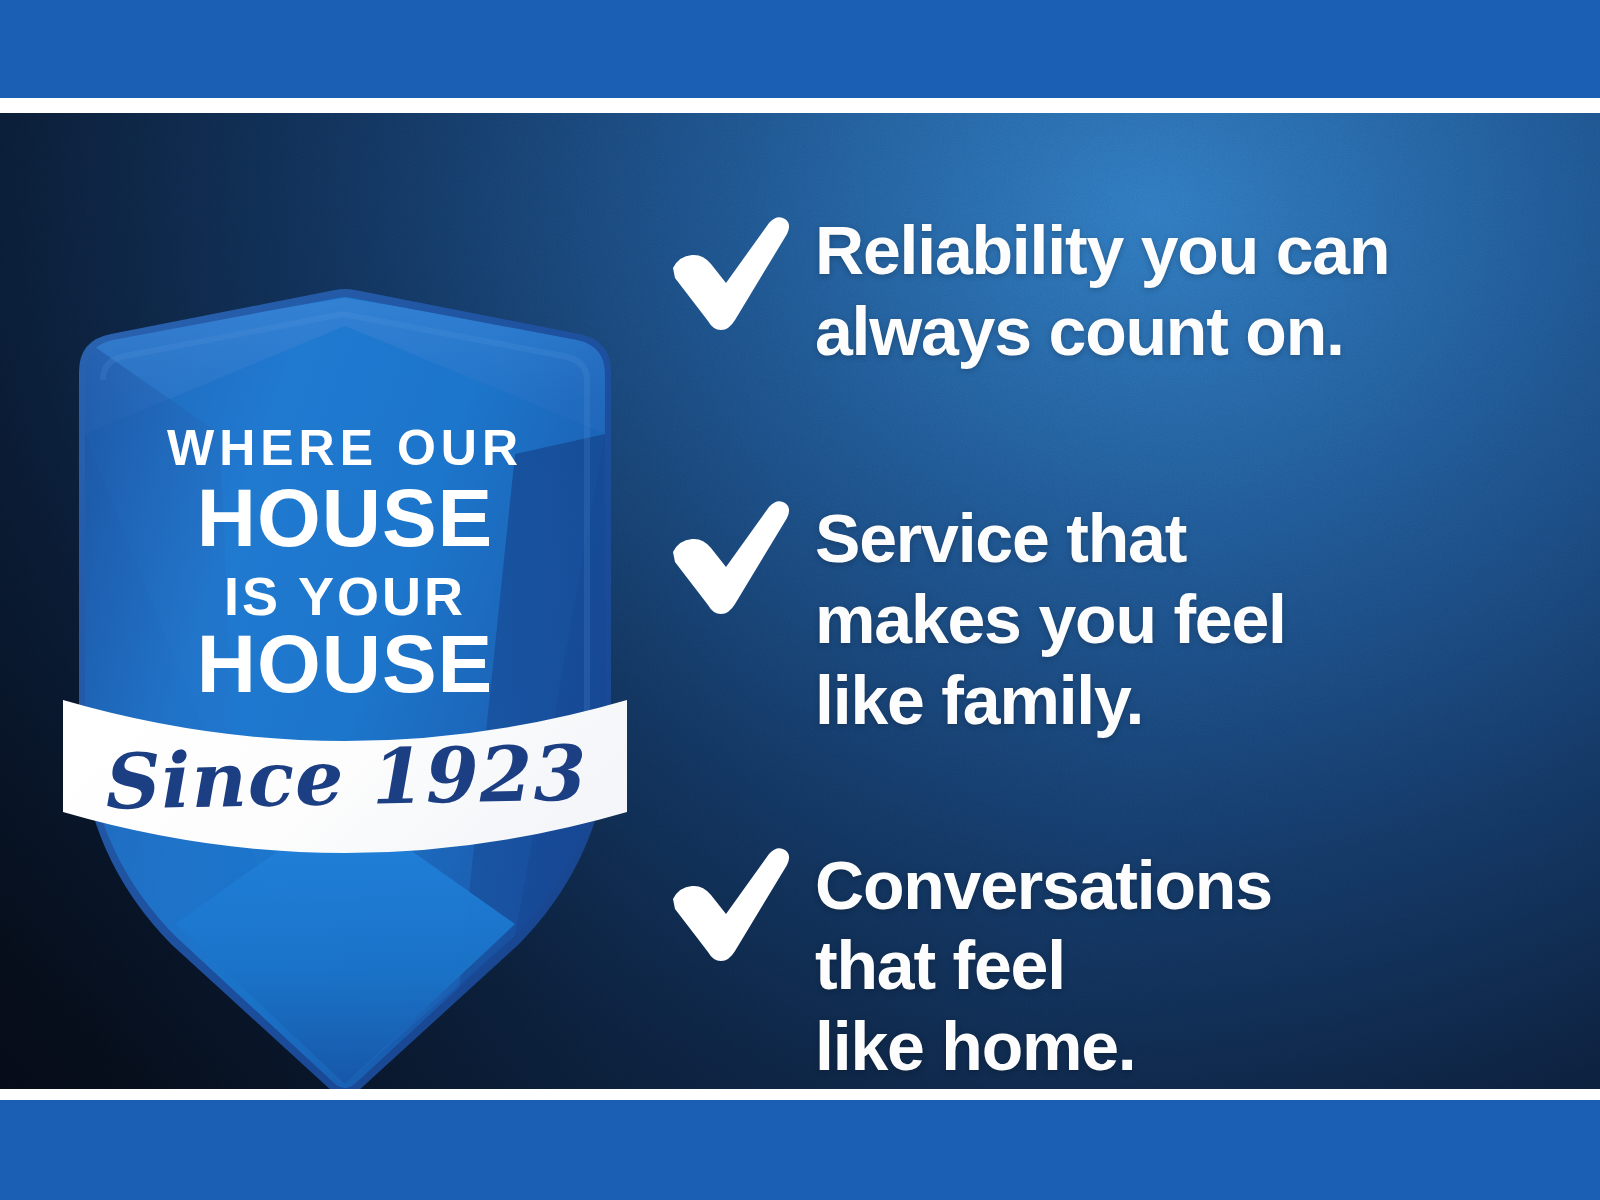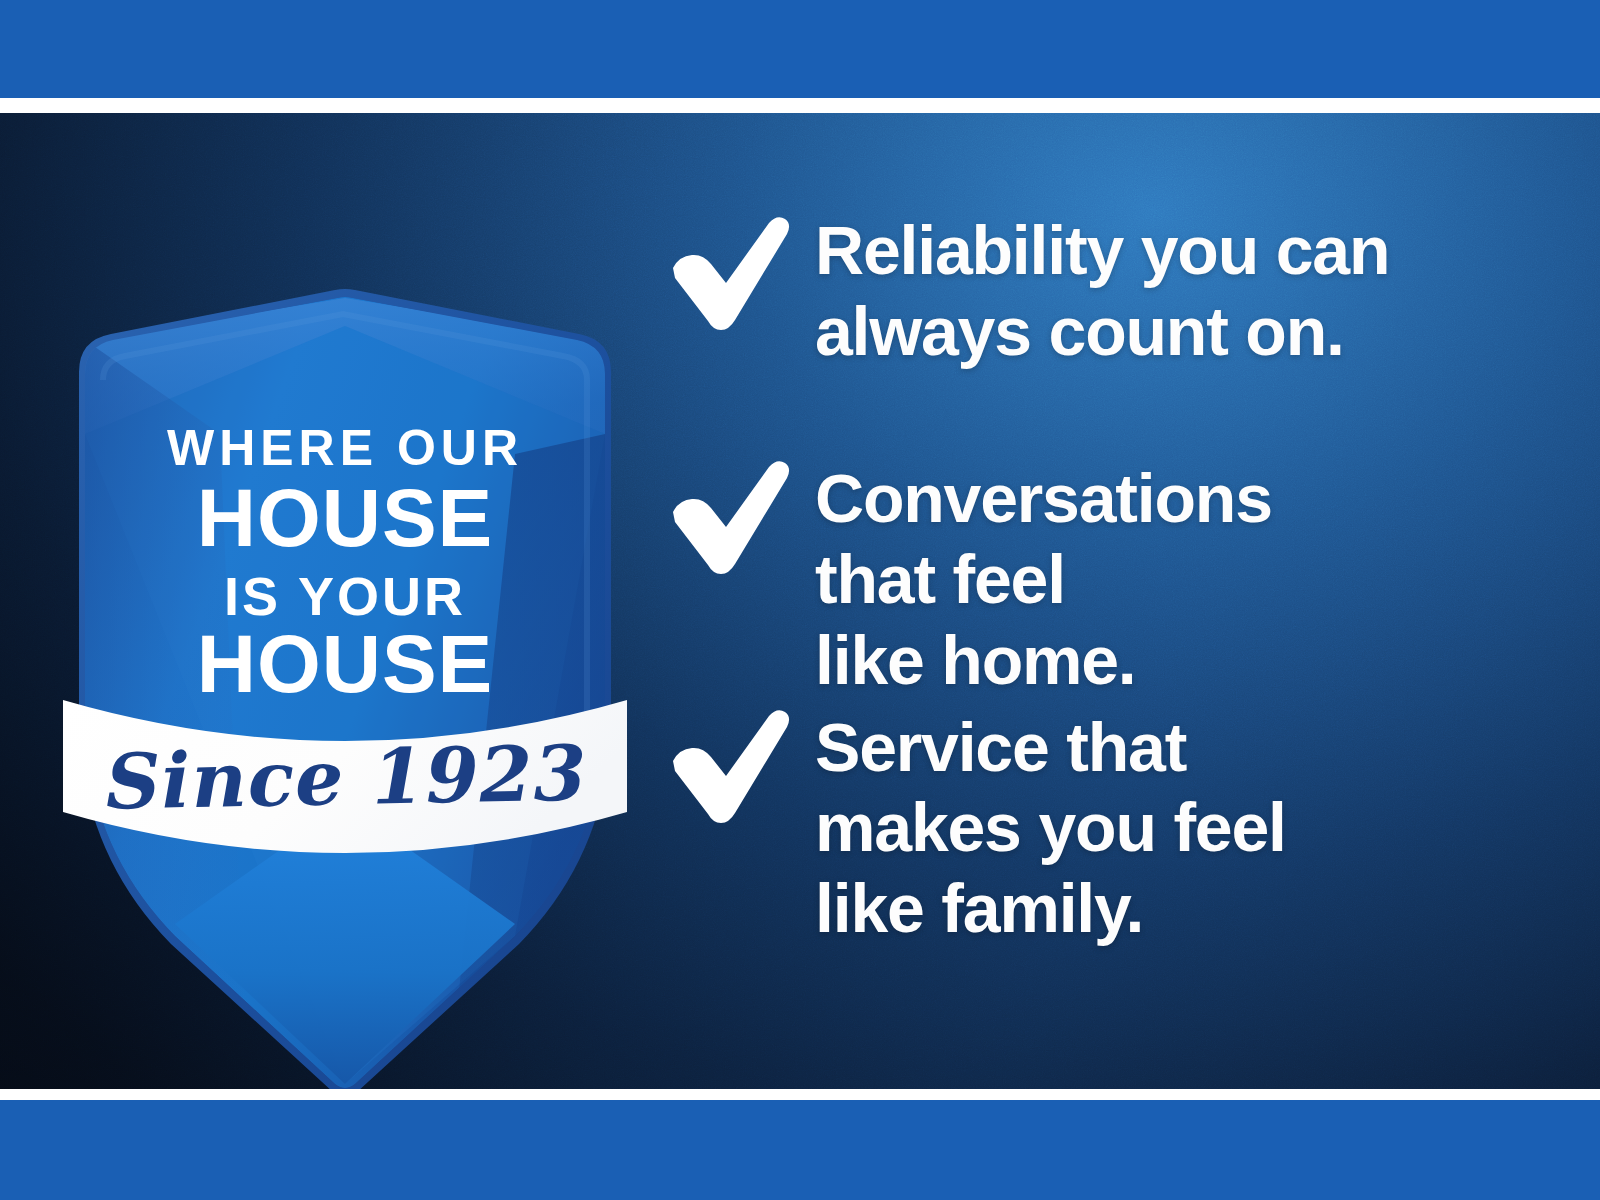--- a/index.html
+++ b/index.html
@@ -104,21 +104,21 @@
     position: absolute;
     left: 665px;
     top: 95px;   
     width: 880px;
   }
   .bullet {
     position: relative;
     display: flex;
     align-items: flex-start;
   }
-  #bullet-0 { margin-bottom: 80px; }
+  #bullet-0 { margin-bottom: 120px; }
   #bullet-1 { margin-bottom: 98px; }
 
   .check-wrap {
     flex: 0 0 150px;
     padding-top: 8px;
   }
   .check-wrap svg { display: block; width: 130px; height: 118px; }
 
   .bullet-text {
     flex: 1 1 auto;
@@ -239,45 +239,45 @@
 
       <div class="bullet" id="bullet-0">
         <span class="check-wrap">
           <svg viewBox="0 0 130 118" aria-hidden="true">
             <path d="M8 52 Q14 40 27 39 Q38 38 46 48 L61 67 L104 7 Q112 -2 120 3
                      Q127 8 122 18 L70 104 Q64 114 56 114 Q48 114 43 105 L10 62 Z" fill="#ffffff"></path>
           </svg>
         </span>
         <span class="bullet-text">Reliability you can
 always count on.</span>
+      </div>
+
+      <div class="bullet" id="bullet-1">
+        <span class="check-wrap">
+          <svg viewBox="0 0 130 118" aria-hidden="true">
+            <path d="M8 52 Q14 40 27 39 Q38 38 46 48 L61 67 L104 7 Q112 -2 120 3
+                     Q127 8 122 18 L70 104 Q64 114 56 114 Q48 114 43 105 L10 62 Z" fill="#ffffff"></path>
+          </svg>
+        </span>
+        <span class="bullet-text">Service that
+makes you feel
+like family.</span>
       </div>
 
       <div class="bullet" id="bullet-2">
         <span class="check-wrap">
           <svg viewBox="0 0 130 118" aria-hidden="true">
             <path d="M8 52 Q14 40 27 39 Q38 38 46 48 L61 67 L104 7 Q112 -2 120 3
                      Q127 8 122 18 L70 104 Q64 114 56 114 Q48 114 43 105 L10 62 Z" fill="#ffffff"></path>
           </svg>
         </span>
         <span class="bullet-text">Conversations
 that feel
 like home.</span>
       </div>
 
-      <div class="bullet" id="bullet-1">
-        <span class="check-wrap">
-          <svg viewBox="0 0 130 118" aria-hidden="true">
-            <path d="M8 52 Q14 40 27 39 Q38 38 46 48 L61 67 L104 7 Q112 -2 120 3
-                     Q127 8 122 18 L70 104 Q64 114 56 114 Q48 114 43 105 L10 62 Z" fill="#ffffff"></path>
-          </svg>
-        </span>
-        <span class="bullet-text">Service that
-makes you feel
-like family.</span>
-      </div>
-
     </div>
   </div>
 
   <div class="brand-rule" id="bottom-rule"></div>
   <div class="brand-bar" id="bottom-bar"></div>
 
 </div>
 
 </body></html>

